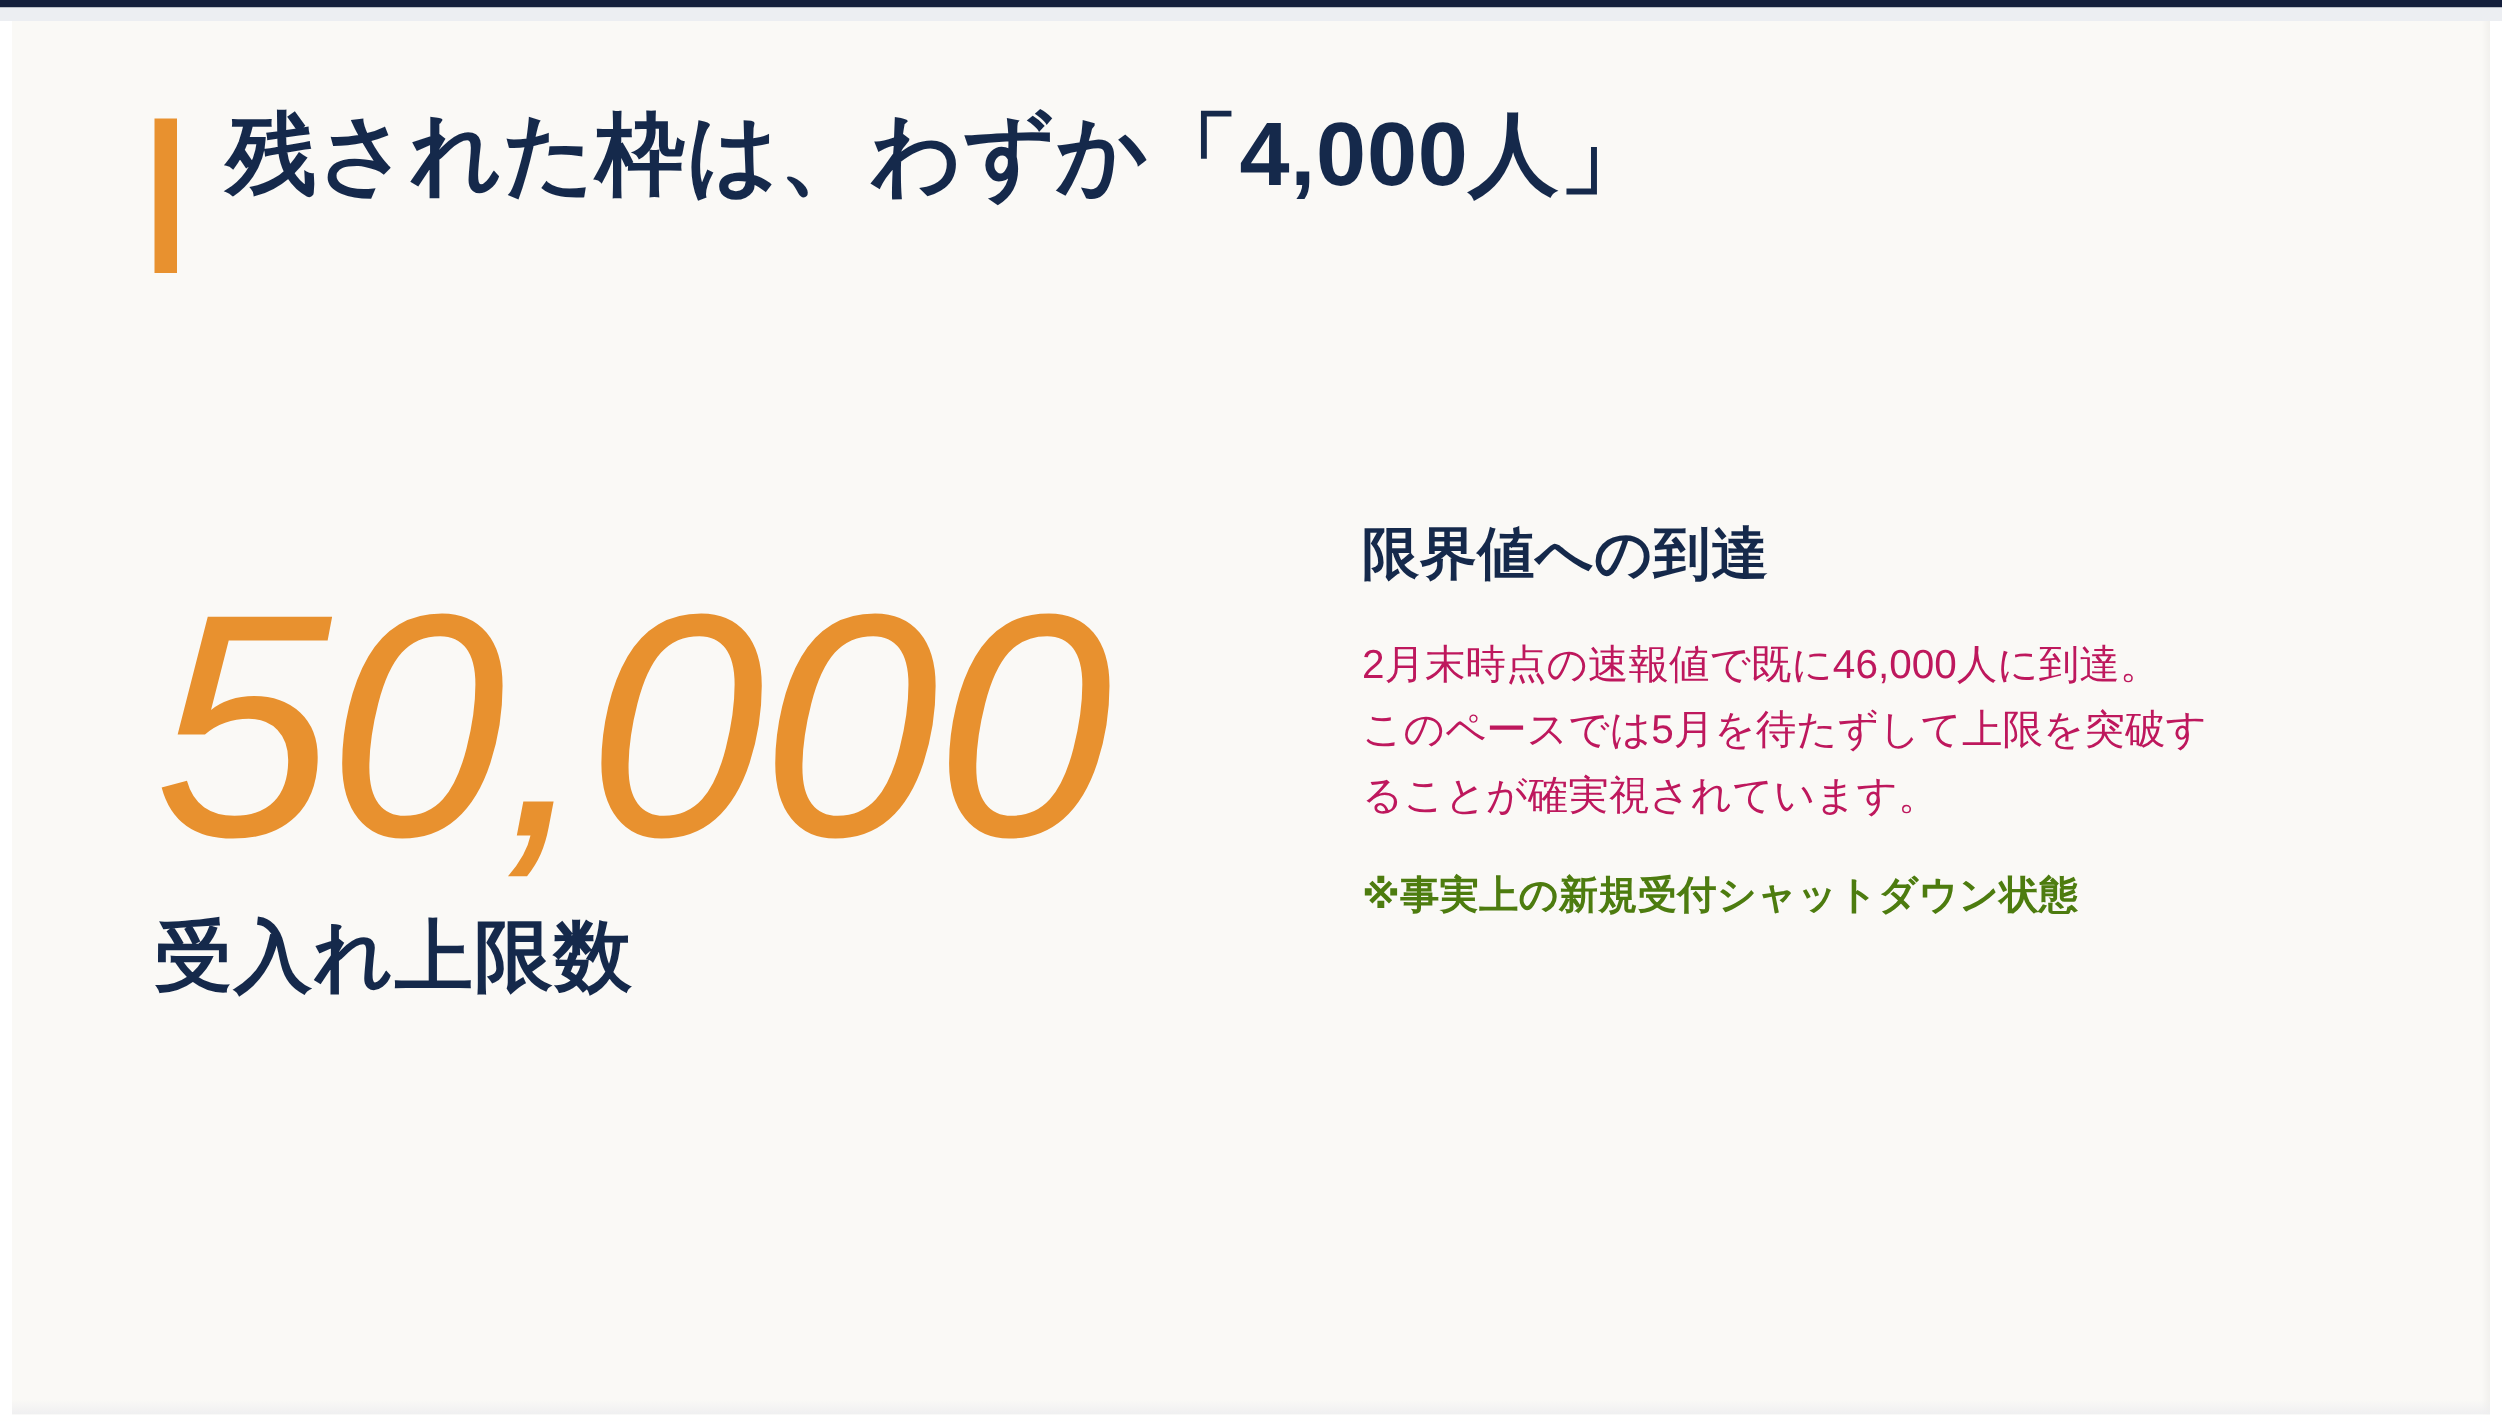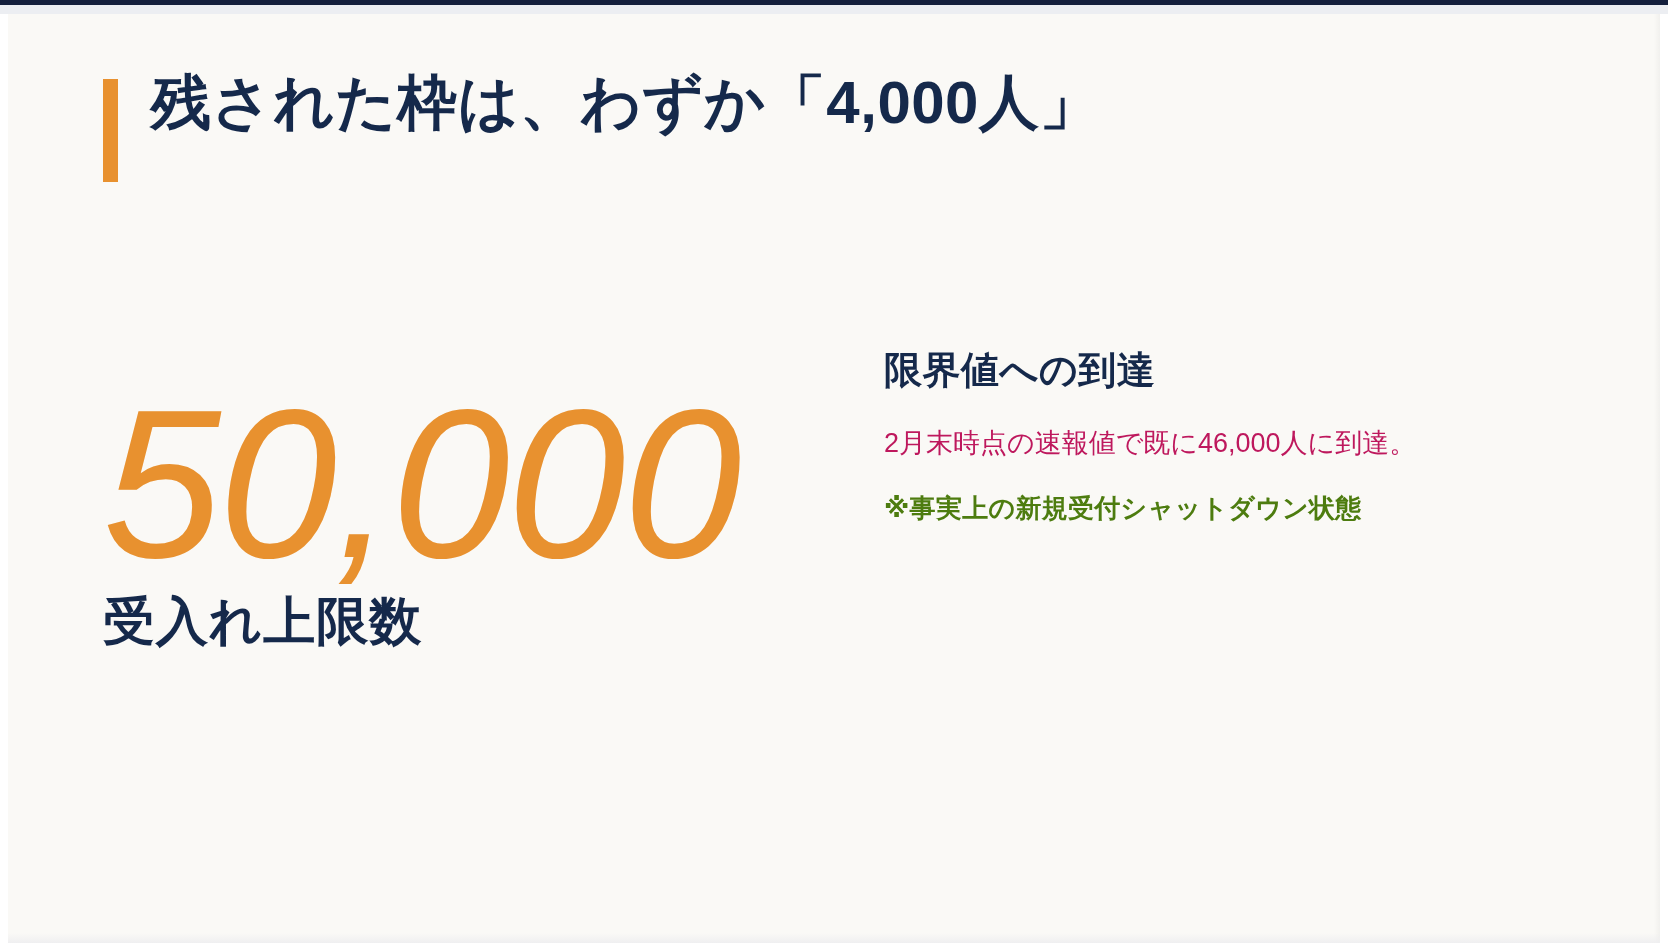--- a/index.html
+++ b/index.html
@@ -105,32 +105,32 @@
   .stat-number {
     font-size: 212px;
     font-weight: 400;
     line-height: 0.92;
     color: #e8912f;
     letter-spacing: -2px;
     white-space: nowrap;
     font-style: italic;
   }
   .stat-label {
-    margin-top: 6px;
+    margin-top: 22px;
     font-size: 52px;
     font-weight: 700;
     color: #15294b;
     letter-spacing: 1px;
     white-space: nowrap;
   }
 
   
   .detail-block {
     position: absolute;
-    left: 876px;
+    left: 900px;
     top: 14px;
     width: 600px;
   }
   .detail-heading {
     font-size: 38px;
     font-weight: 700;
     color: #15294b;
     line-height: 1.2;
     margin: 0 0 28px 0;
     letter-spacing: 0.5px;
@@ -172,20 +172,21 @@
 
       <div class="stat-block">
         <div class="stat-number">50,000</div>
         <div class="stat-label">受入れ上限数</div>
       </div>
 
       <div class="detail-block">
         <h2 class="detail-heading">限界値への到達</h2>
         <div class="detail-body">
           <p class="para">2月末時点の速報値で既に46,000人に到達。</p>
+          <p class="para">このペースでは5月を待たずして上限を突破することが確実視されています。</p>
         </div>
         <div class="detail-note">※事実上の新規受付シャットダウン状態</div>
       </div>
 
     </div>
 
     <div class="slide-shade-right"></div>
     <div class="slide-shade-bottom"></div>
   </div>
 

